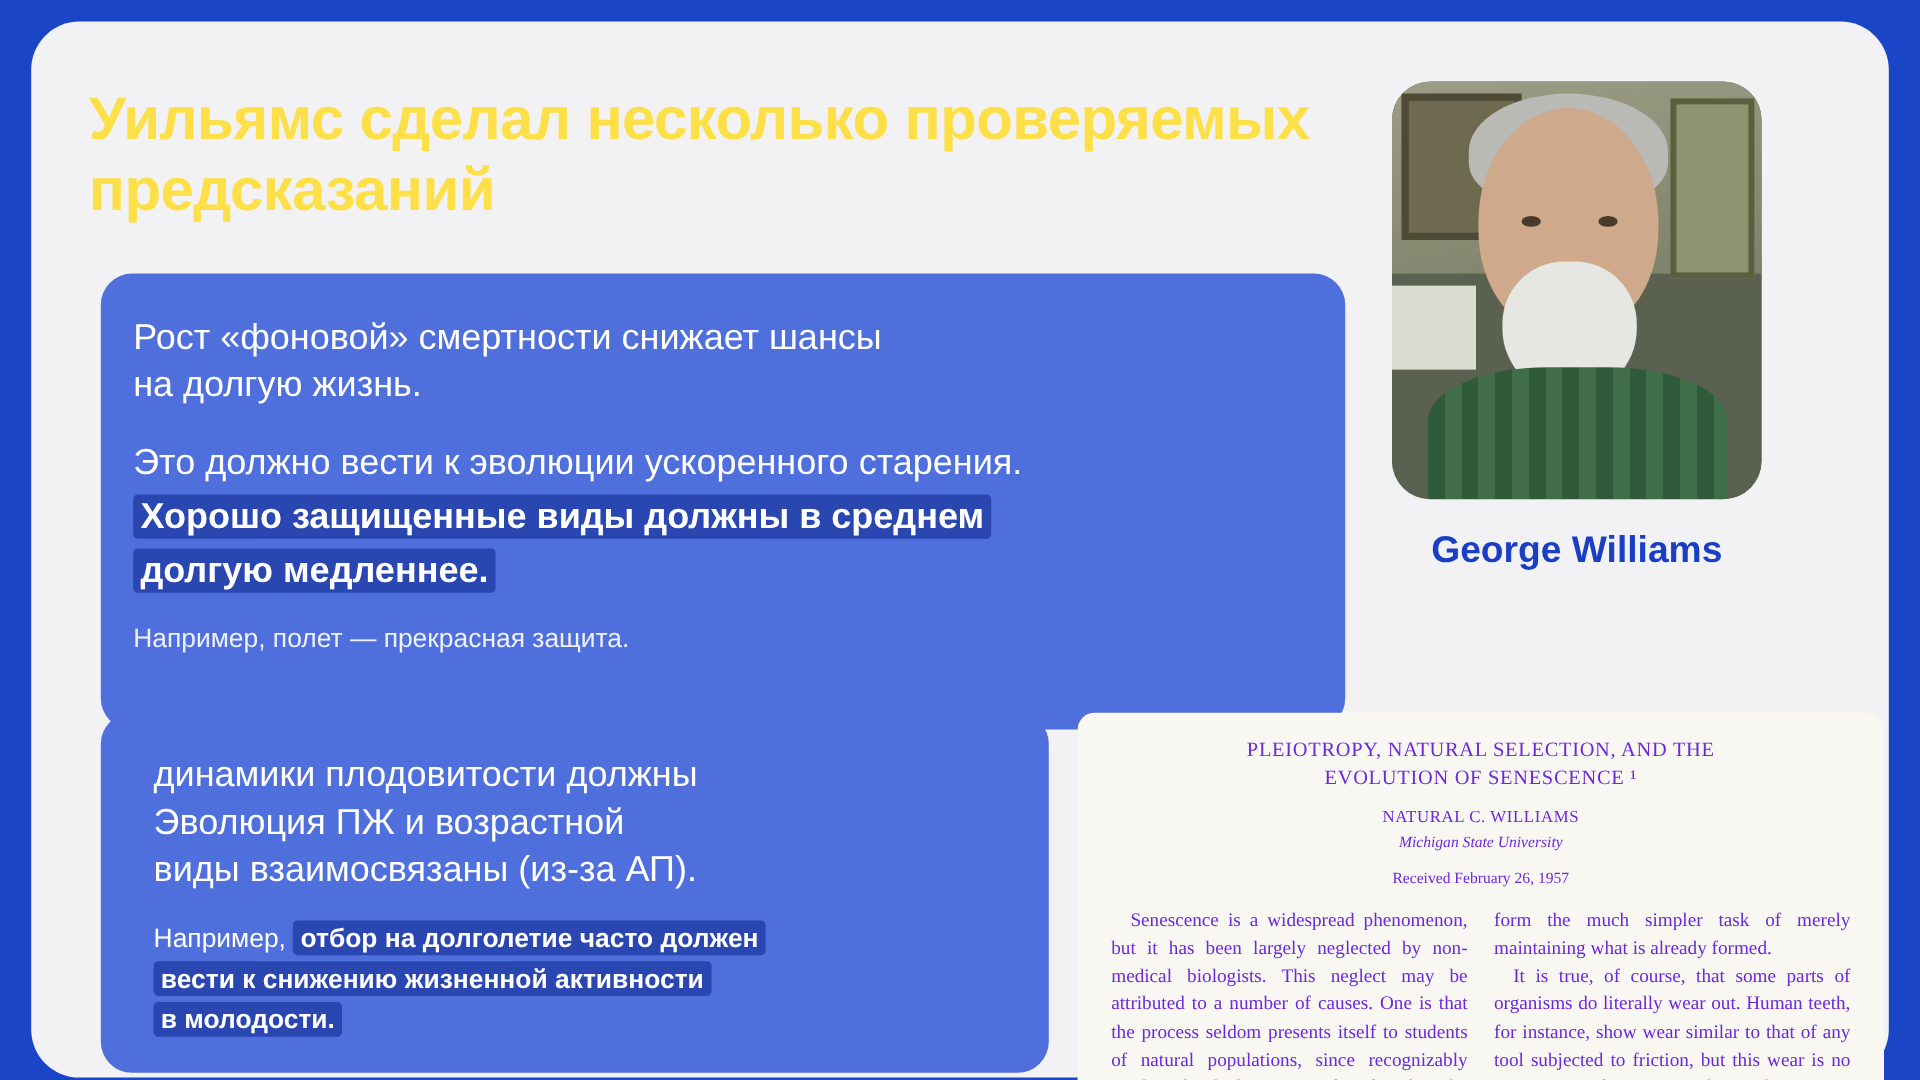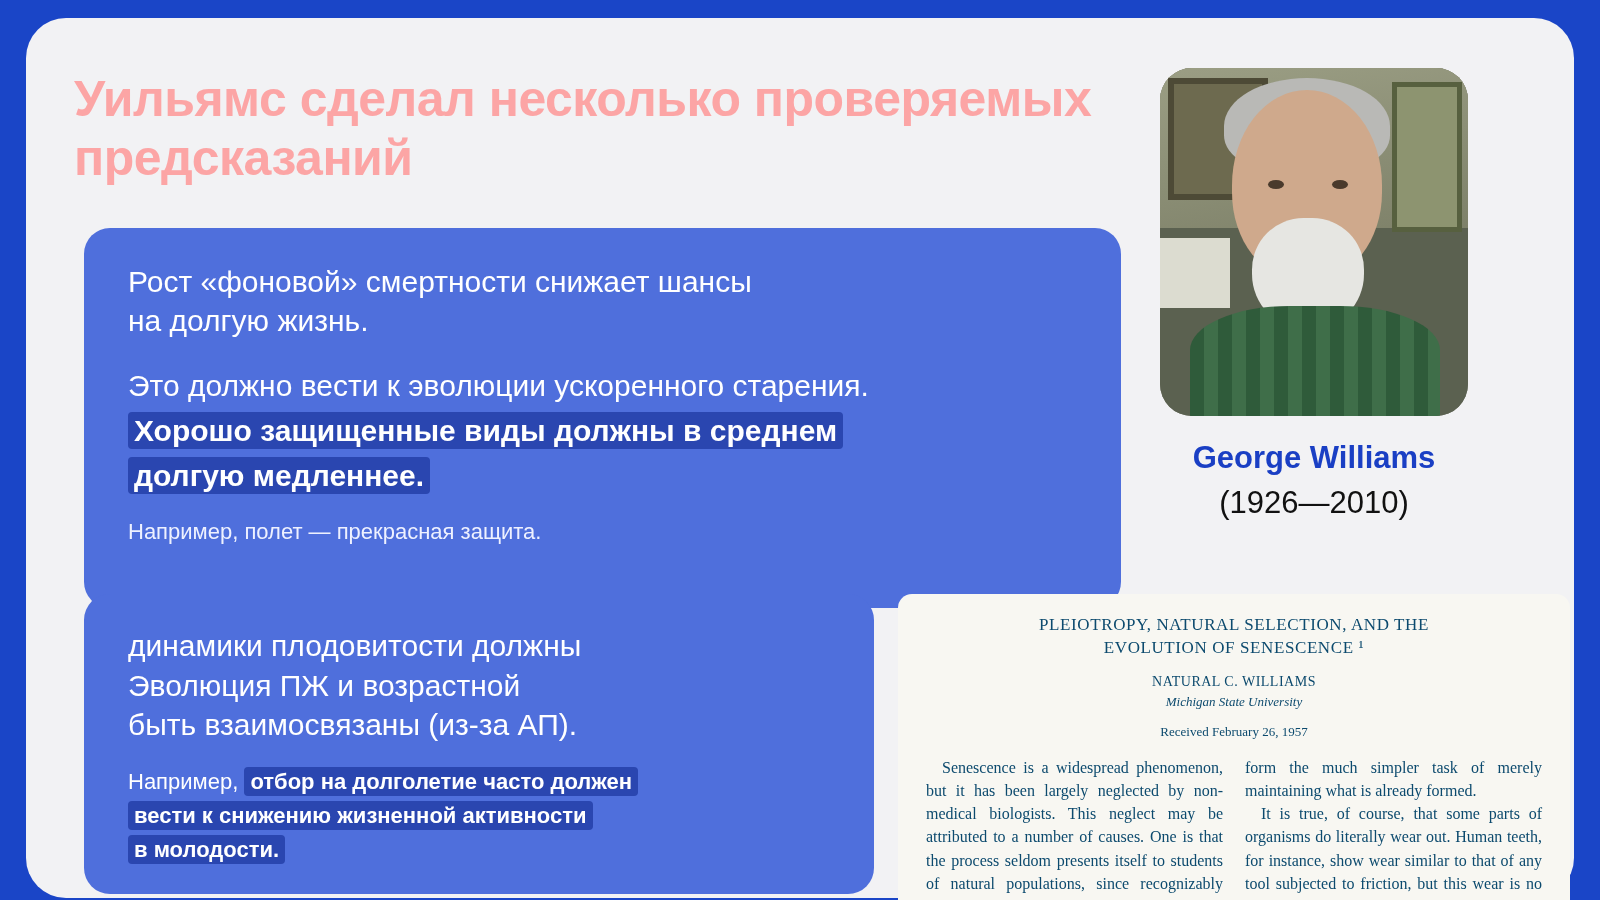--- a/index.html
+++ b/index.html
@@ -18,21 +18,21 @@
     position: absolute;
     left: 26px; top: 18px;
     width: 1548px; height: 880px;
     background: #f2f2f4;
     border-radius: 40px;
   }
   .title {
     position: absolute;
     left: 74px; top: 70px;
     width: 1050px;
-    color: #fca5a5;
+    color: #fde047;
     font-size: 50px;
     font-weight: bold;
     line-height: 1.18;
     letter-spacing: -0.5px;
   }
 
   
   .portrait-wrap {
     position: absolute;
     left: 1160px; top: 68px;
@@ -104,21 +104,21 @@
     font-size: 31px;
   }
 
   
   .panel {
     position: absolute;
     background: #4f6fdc;
     border-radius: 26px;
     color: #ffffff;
   }
-  .panel1 { left: 84px; top: 228px; width: 1037px; height: 380px; padding: 34px 44px; }
+  .panel1 { left: 84px; top: 228px; width: 1037px; height: 380px; padding: 34px 27px; }
   .p-line {
     font-size: 30px;
     line-height: 1.30;
   }
   .p-gap { height: 26px; }
   .hl {
     background: #2a46b0;
     padding: 2px 6px;
     border-radius: 4px;
     font-weight: bold;
@@ -138,21 +138,21 @@
   .p2-small { font-size: 22px; line-height: 1.55; margin-top: 20px; }
 
   
   .paper {
     position: absolute;
     left: 898px; top: 594px;
     width: 672px; height: 306px;
     background: #f8f7f2;
     border-radius: 14px 14px 0 0;
     padding: 20px 28px;
-    color: #0c4a6e;
+    color: #6d28d9;
     font-family: "Liberation Serif", serif;
     overflow: hidden;
   }
   .pp-title {
     text-align: center;
     font-size: 17px;
     letter-spacing: 0.6px;
     line-height: 1.35;
   }
   .pp-author {
@@ -200,40 +200,39 @@
       <div class="ph-paper"></div>
       <div class="ph-hair"></div>
       <div class="ph-head"></div>
       <div class="ph-eye" style="left:108px; top:112px;"></div>
       <div class="ph-eye" style="left:172px; top:112px;"></div>
       <div class="ph-beard"></div>
       <div class="ph-shirt"></div>
     </div>
   </div>
   <div class="caption-name">George Williams</div>
-  <div class="caption-dates">(1926—2010)</div>
 
   <div class="panel panel1">
     <div class="p-line">Рост «фоновой» смертности снижает шансы</div>
     <div class="p-line">на долгую жизнь.</div>
     <div class="p-gap"></div>
     <div class="p-line">Это должно вести к эволюции ускоренного старения.</div>
     <div class="p-line" style="margin-top:6px;">
       <span class="hl">Хорошо защищенные виды должны в среднем</span>
     </div>
     <div class="p-line" style="margin-top:6px;">
       <span class="hl">долгую медленнее.</span>
     </div>
     <div class="p-small">Например, полет — прекрасная защита.</div>
   </div>
 
   <div class="panel panel2">
     <div class="p2-line">динамики плодовитости должны</div>
     <div class="p2-line">Эволюция ПЖ и возрастной</div>
-    <div class="p2-line">быть взаимосвязаны (из-за АП).</div>
+    <div class="p2-line">виды взаимосвязаны (из-за АП).</div>
     <div class="p2-small">
       <span>Например,</span>
       <span class="hl">отбор на долголетие часто должен</span><br>
       <span class="hl">вести к снижению жизненной активности</span><br>
       <span class="hl">в молодости.</span>
     </div>
   </div>
 
   <div class="paper">
     <div class="pp-title">PLEIOTROPY, NATURAL SELECTION, AND THE</div>

